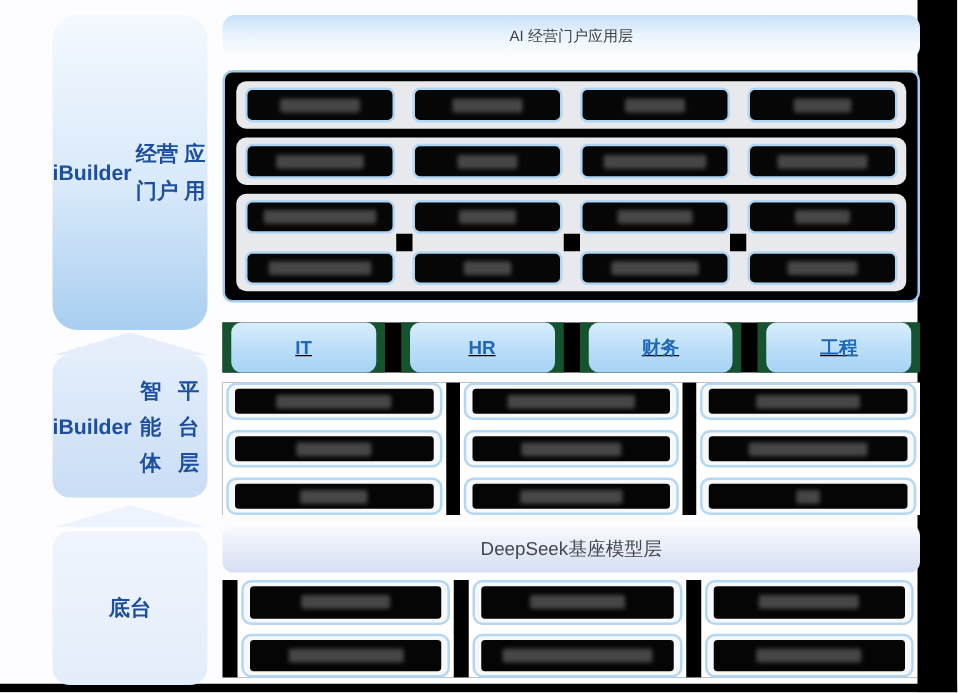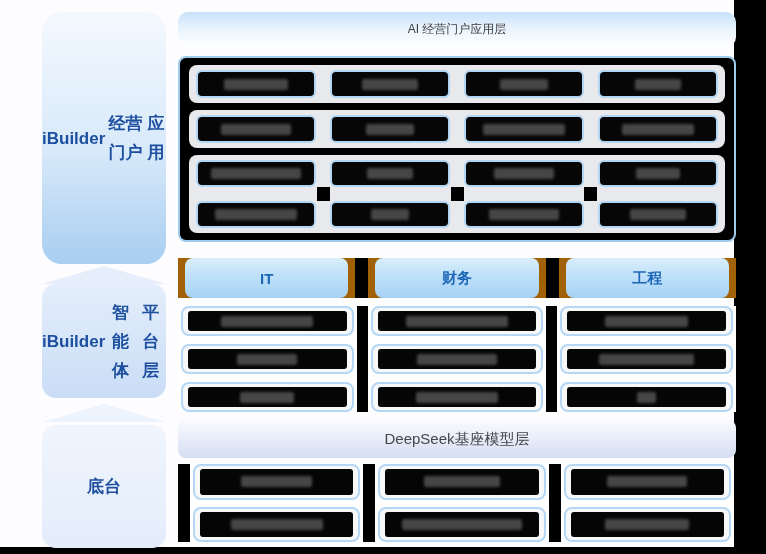--- a/index.html
+++ b/index.html
@@ -42,21 +42,21 @@
   .row-inner{flex:1;display:flex;gap:14px;}
   .tick-row{height:14px;display:flex;justify-content:space-evenly;}
   .tick{width:13px;height:100%;background:#000;}
   .bx{flex:1;background:#060606;border:2px solid #b0d6f4;border-radius:6px;
       display:flex;align-items:center;justify-content:center;}
   .smudge{height:11px;background:#4e4e4e;border-radius:2px;filter:blur(1.5px);opacity:.9;}
 
   
   .dept-row{position:absolute;left:178px;top:258px;width:558px;height:40px;
       background:#000;display:flex;gap:13px;}
-  .dept-wrap{flex:1;background:#a16207;padding:0 7px;display:flex;}
+  .dept-wrap{flex:1;background:#14532d;padding:0 7px;display:flex;text-decoration:underline;}
   .dept{flex:1;border-radius:8px;display:flex;align-items:center;justify-content:center;
       font-size:15px;font-weight:600;color:#1e68b8;
       background:linear-gradient(180deg,#d9eefc 0%,#bfe0f9 45%,#a5d2f5 100%);}
 
   
   .col-section{position:absolute;left:178px;width:558px;background:#000;display:flex;}
   .platform{top:306px;height:106px;gap:11px;}
   .foundation{top:464px;height:78px;gap:12px;padding:0 2px 0 12px;box-sizing:border-box;}
   .vcol{flex:1;background:#fff;padding:0 3px;display:flex;flex-direction:column;gap:8px;}
   .foundation .vcol{gap:7px;}
@@ -179,20 +179,23 @@
         </div>
     </div>
   </div>
 
   <div class="dept-row">
 
       <div class="dept-wrap">
         <div class="dept">IT</div>
       </div>
 
+      <div class="dept-wrap">
+        <div class="dept">HR</div>
+      </div>
 
       <div class="dept-wrap">
         <div class="dept">财务</div>
       </div>
 
 
       <div class="dept-wrap">
         <div class="dept">工程</div>
       </div>
     </div>

